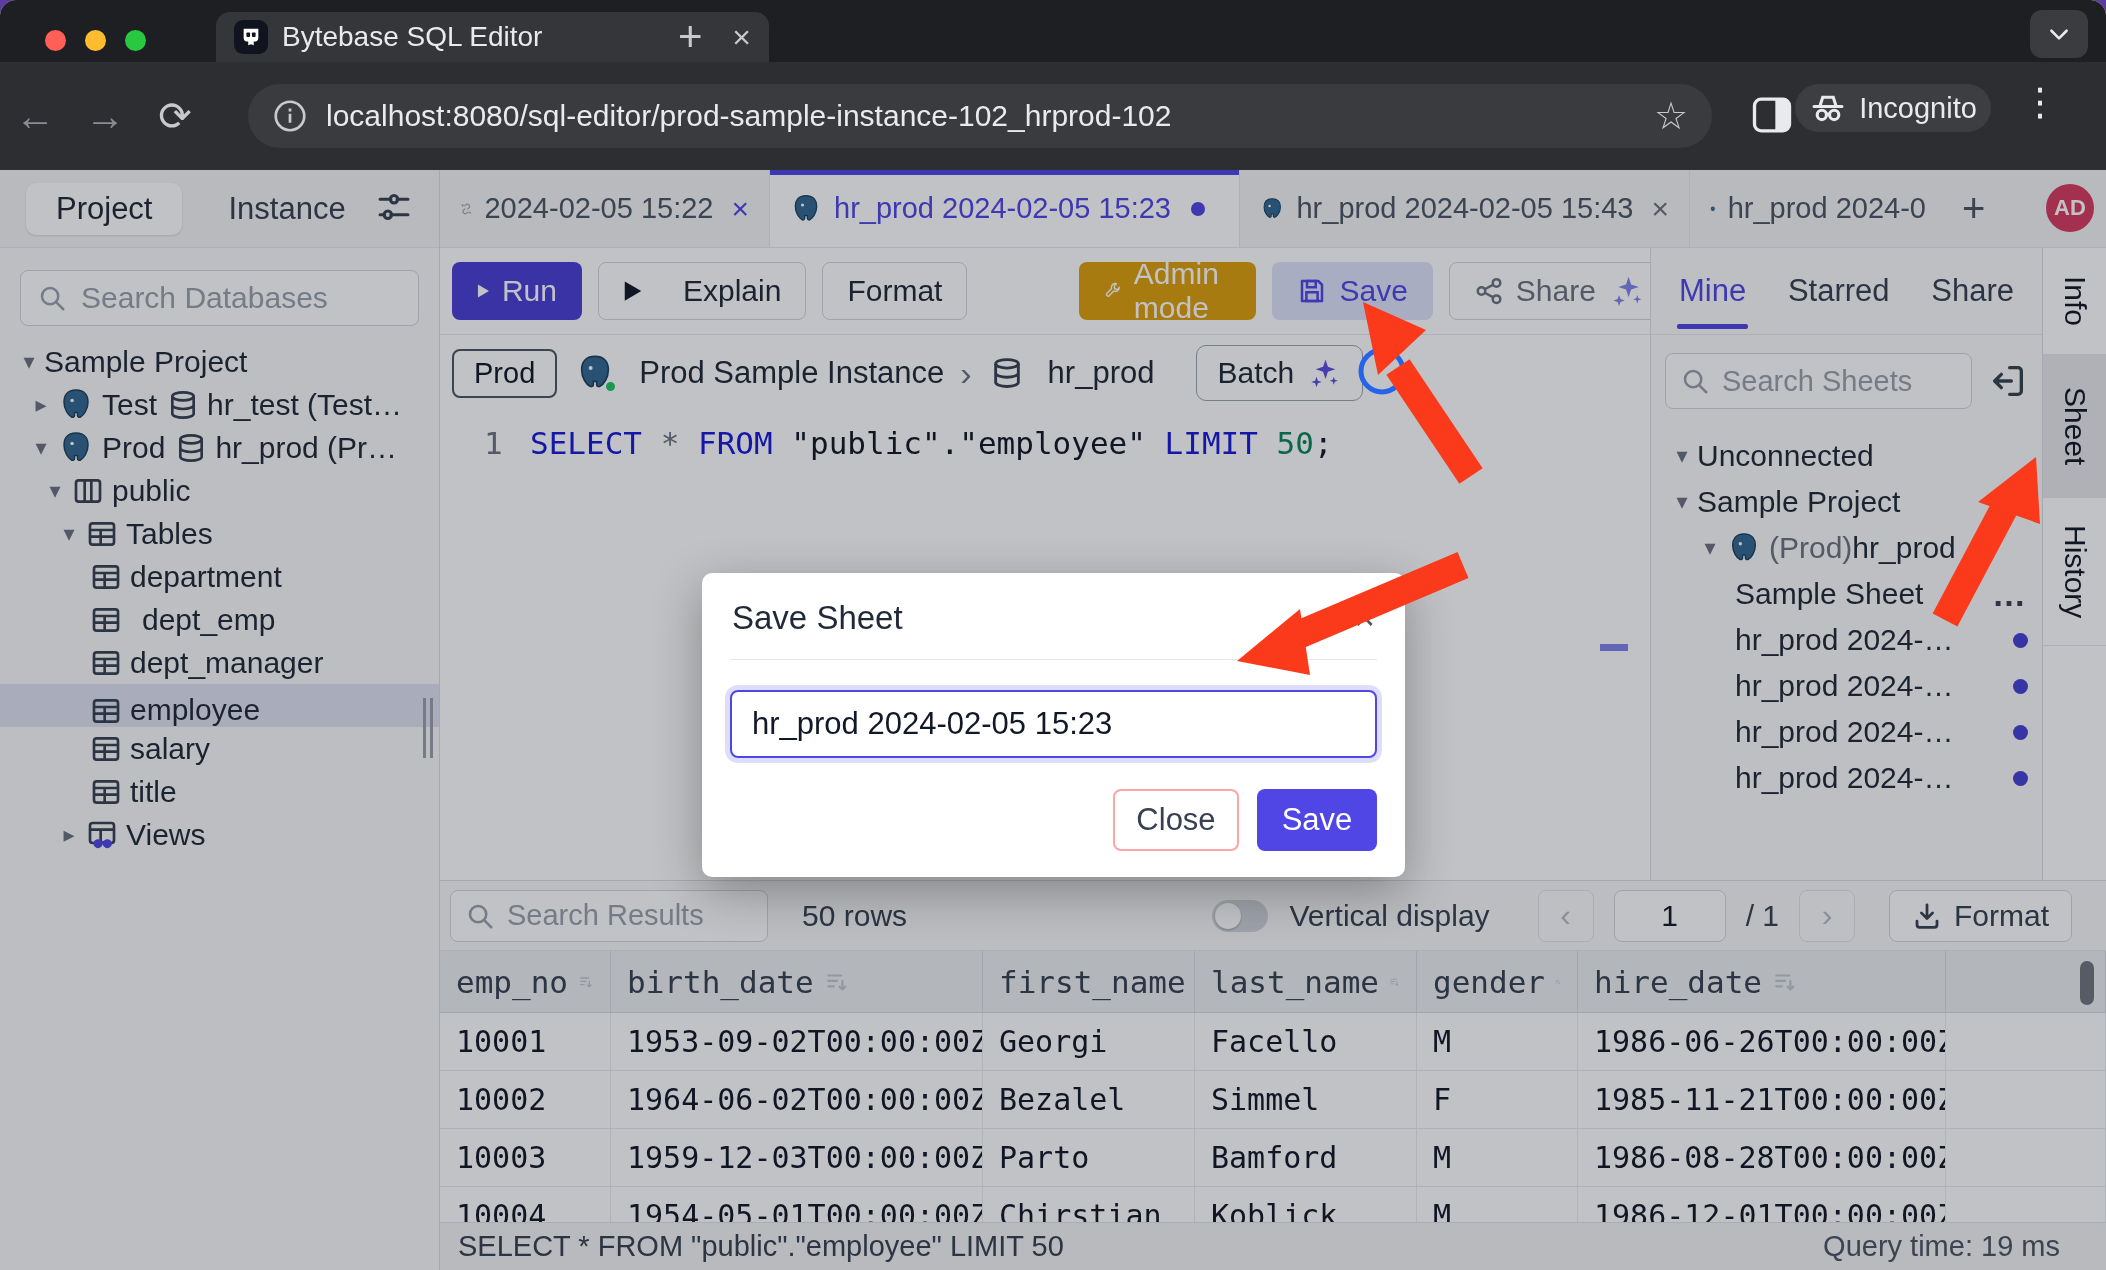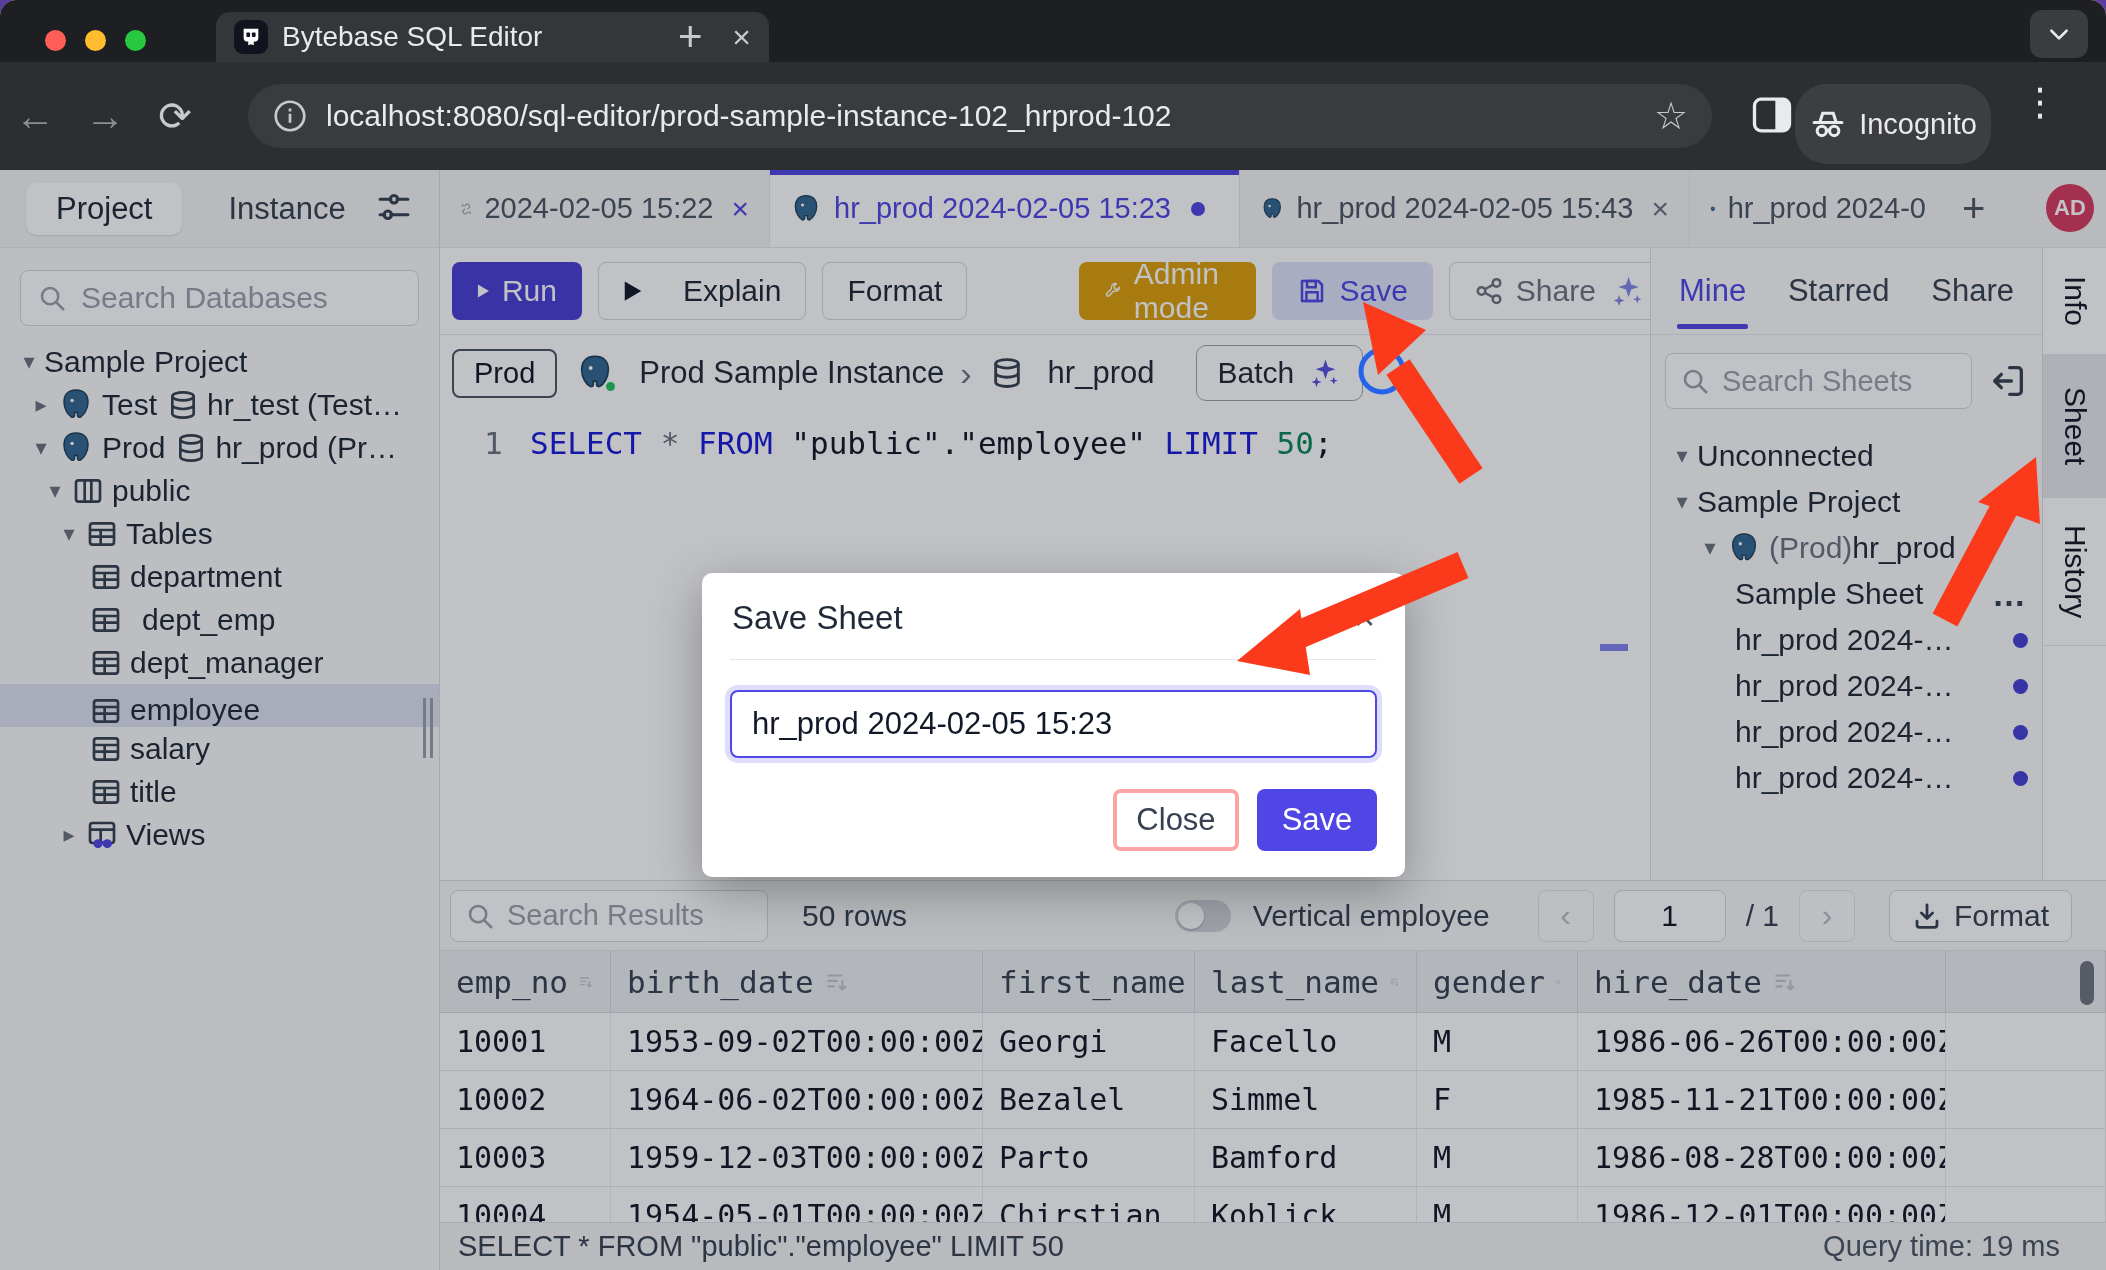--- a/index.html
+++ b/index.html
@@ -16,21 +16,21 @@
   .chrome-tab-title { color:#e8eaed; font-size:28px; flex:1; white-space:nowrap; overflow:hidden; }
   .chrome-tab-close { color:#c7c9cc; font-size:32px; line-height:1; margin-left:10px; }
   .newtab-btn { position:absolute; left:678px; top:14px; color:#c7c9cc; font-size:42px; line-height:46px; }
   .tabsearch-btn { position:absolute; right:18px; top:10px; width:58px; height:48px; background:#3b3c40; border-radius:12px; display:flex; align-items:center; justify-content:center; }
   .toolbar { position:absolute; left:0; top:62px; width:2106px; height:108px; background:#2d2e32; display:flex; align-items:center; }
   .nav-ic { color:#8a8d91; font-size:40px; width:70px; text-align:center; }
   .nav-ic.lit { color:#c7c9cc; }
   .urlpill { position:absolute; left:248px; top:84px; width:1464px; height:64px; background:#3a3b3f; border-radius:32px; display:flex; align-items:center; padding:0 24px; }
   .url-text { color:#e8eaed; font-size:30px; margin-left:18px; flex:1; white-space:nowrap; overflow:hidden; }
   .sidepanel-ic { position:absolute; left:1752px; top:96px; }
-  .incog { position:absolute; left:1795px; top:84px; width:196px; height:80px; background:#3d3e42; border-radius:32px; display:flex; align-items:center; justify-content:center; gap:12px; }
+  .incog { position:absolute; left:1795px; top:84px; width:196px; height:48px; background:#3d3e42; border-radius:32px; display:flex; align-items:center; justify-content:center; gap:12px; }
   .incog span { color:#e8eaed; font-size:29px; }
   .kebab { position:absolute; left:2020px; top:80px; width:40px; color:#e8eaed; font-size:38px; text-align:center; letter-spacing:0; }
 
   
   .app { position:absolute; left:0; top:170px; width:2106px; height:1100px; background:#fff; }
   .dim { position:absolute; inset:0; background:rgba(17,20,32,0.26); z-index:50; pointer-events:none; }
 
   
   .lsb { position:absolute; left:0; top:0; width:440px; height:1100px; background:#f9fafb; border-right:1px solid #d9dce1; }
   .lsb-head { height:78px; background:#f3f4f6; display:flex; align-items:center; padding:0 26px; border-bottom:1px solid #e5e7eb; }
@@ -119,21 +119,21 @@
 
   
   .modal-layer { position:absolute; inset:0; z-index:60; pointer-events:none; }
   .modal { position:absolute; left:702px; top:403px; width:703px; height:304px; background:#fff; border-radius:10px; box-shadow:0 14px 50px rgba(0,0,0,.3); pointer-events:auto; }
   .m-head { display:flex; align-items:center; padding:26px 30px 0 30px; }
   .m-title { font-size:33px; color:#1f2937; }
   .m-x { margin-left:auto; color:#4b5563; font-size:36px; line-height:1; }
   .m-div { height:1px; background:#e5e7eb; margin:22px 28px 0 28px; }
   .m-input { display:block; margin:30px 28px 0 28px; width:647px; height:68px; border:2px solid #4f46e5; border-radius:8px; box-shadow:0 0 0 5px rgba(79,70,229,.18); font-size:31px; color:#111827; padding:0 20px; font-family:"Liberation Sans", sans-serif; outline:none; }
   .m-btns { position:absolute; right:28px; bottom:26px; display:flex; gap:18px; }
-  .m-close { width:126px; height:62px; background:#fff; border:4px solid #fca5a5; border-radius:8px; font-size:31px; color:#374151; display:flex; align-items:center; justify-content:center; }
+  .m-close { width:126px; height:62px; background:#fff; border:2px solid #fca5a5; border-radius:8px; font-size:31px; color:#374151; display:flex; align-items:center; justify-content:center; }
   .m-save { width:120px; height:62px; background:#4f46e5; border-radius:8px; font-size:31px; color:#fff; display:flex; align-items:center; justify-content:center; }
 
   .annot { position:absolute; inset:0; z-index:70; pointer-events:none; }
 </style>
 </head>
 <body>
 
 <div class="window">
 
   <div class="tabstrip">
@@ -531,21 +531,21 @@
           <svg width="30" height="30" viewBox="0 0 24 24">
               <circle cx="10.5" cy="10.5" r="6.5" stroke="#9aa1ac" stroke-width="2" fill="none"></circle>
               <path d="M15.5 15.5L21 21" stroke="#9aa1ac" stroke-width="2" stroke-linecap="round"></path>
             </svg>
           <span>Search Results</span>
         </div>
         <span class="rowcount">50 rows</span>
         <div class="toggle">
             <div class="knob"></div>
           </div>
-        <span class="tgl-lbl" style="margin-left:2px;">Vertical employee</span>
+        <span class="tgl-lbl" style="margin-left:2px;">Vertical display</span>
         <div class="pg-btn">‹</div>
         <input class="pg-input" value="1" style="">
         <span class="pg-total">/ 1</span>
         <div class="pg-btn">›</div>
         <div class="exp-btn">
           <svg width="30" height="30" viewBox="0 0 24 24">
               <path d="M12 3v11M7.5 9.5L12 14l4.5-4.5" stroke="#374151" stroke-width="2.2" fill="none" stroke-linecap="round" stroke-linejoin="round"></path>
               <path d="M4 16v3a2 2 0 0 0 2 2h12a2 2 0 0 0 2-2v-3" stroke="#374151" stroke-width="2.2" fill="none" stroke-linecap="round"></path>
             </svg>
           <span>Format</span>

